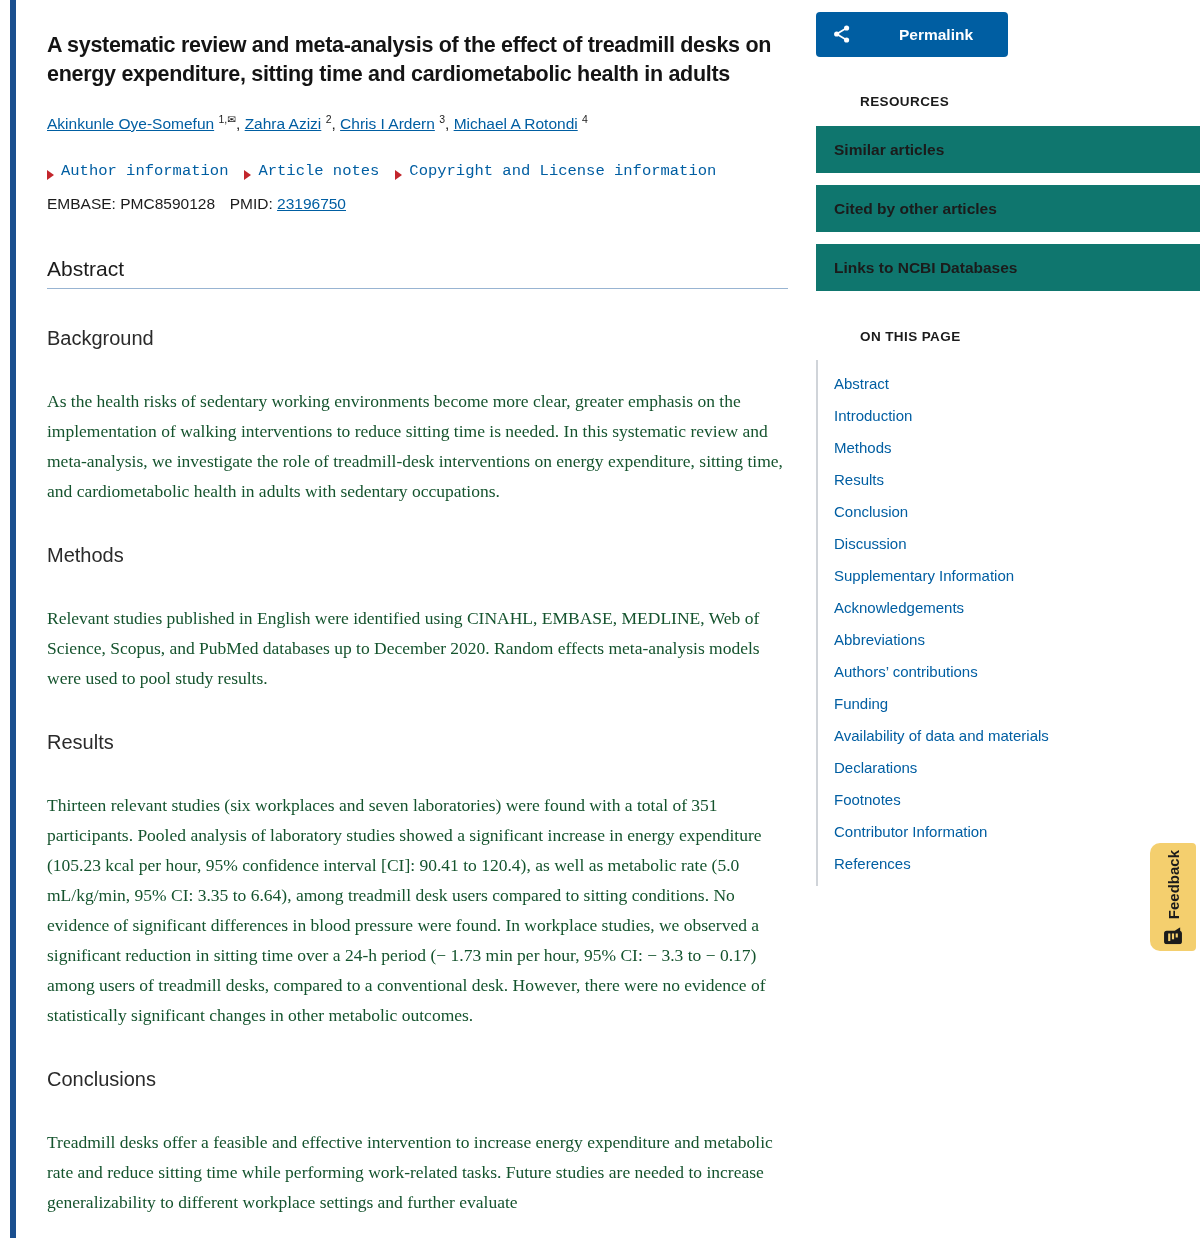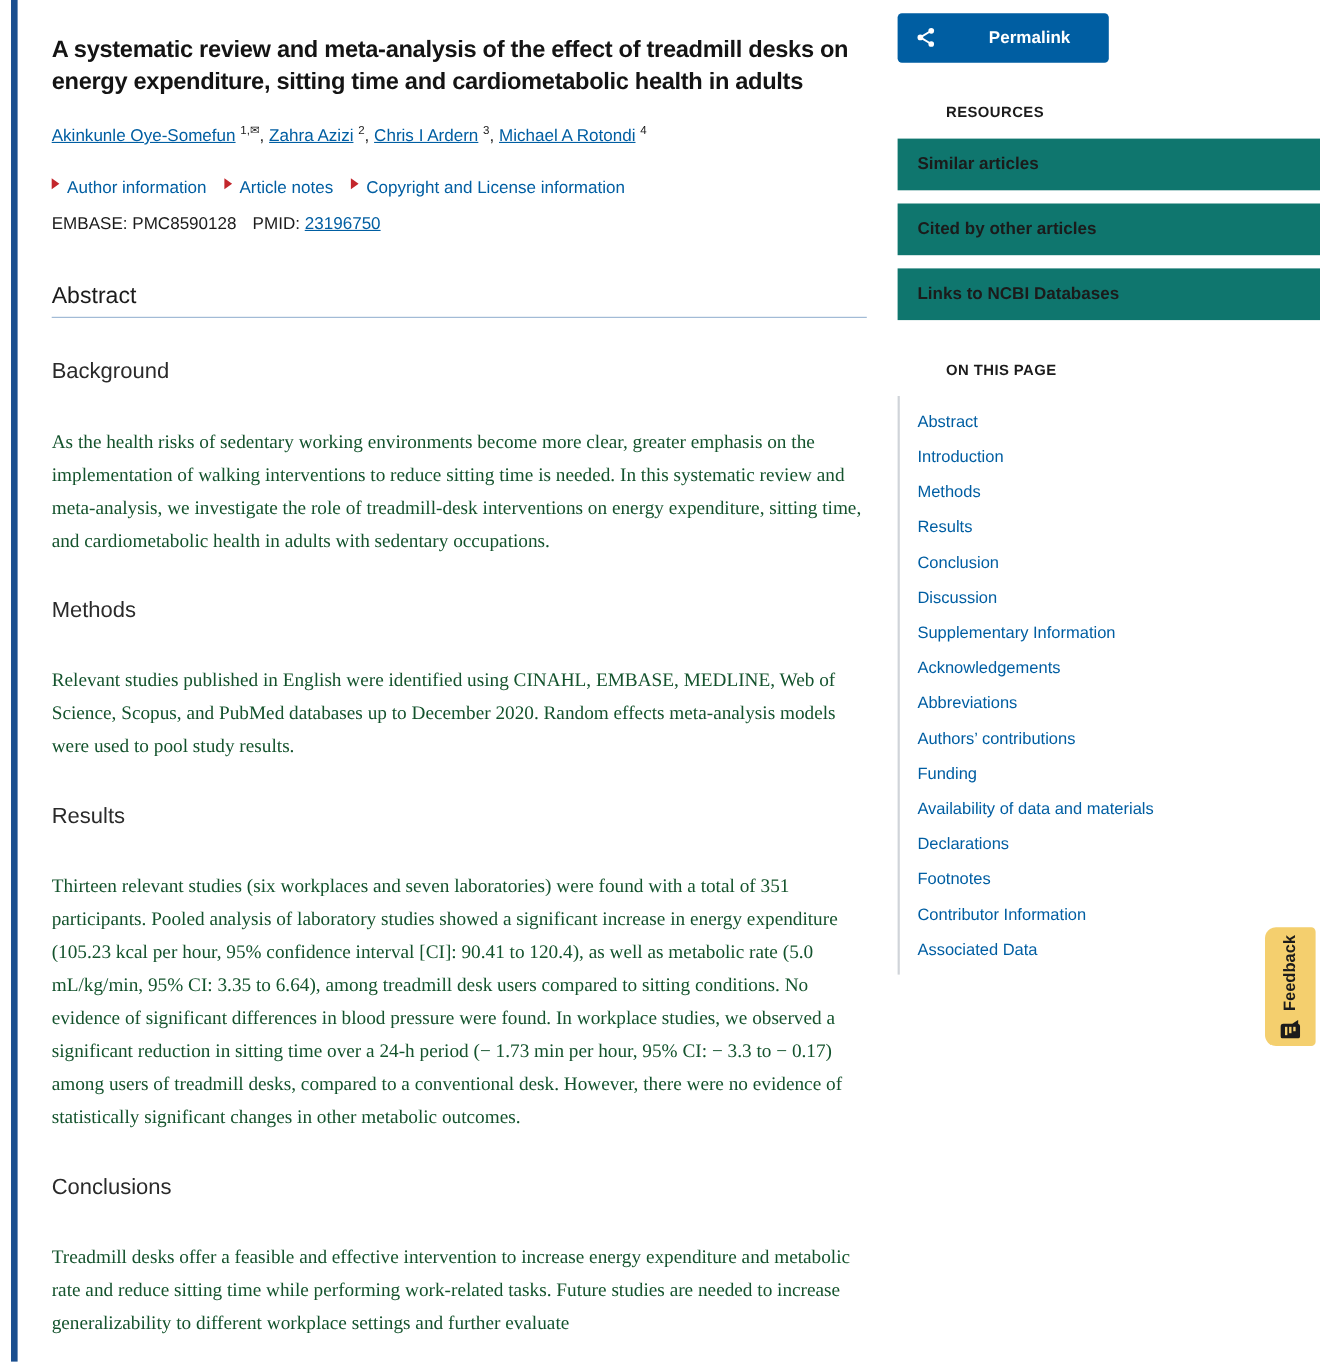--- a/index.html
+++ b/index.html
@@ -11,21 +11,21 @@
   .left-bar { position:absolute; left:10px; top:0; width:6px; height:1238px; background:#1a4f8f; }
 
   
   .main { position:absolute; left:47px; top:0; width:741px; }
   .article-title { margin-top:31px; font-size:21.5px; line-height:29px; font-weight:700;
                    letter-spacing:-0.3px; color:#141414; }
   .authors-line { margin-top:24px; font-size:15.5px; line-height:22px; color:#1b1b1b; }
   .author-link { color:#005ea2; text-decoration:underline; cursor:pointer; }
   .author-sup { font-size:10.5px; color:#1b1b1b; vertical-align:6px; line-height:0; }
   .disclosures { margin-top:27px; font-size:15.5px; display:flex; gap:16px; align-items:center; }
-  .disc { display:inline-flex; align-items:flex-start; gap:7px; }
+  .disc { display:inline-flex; align-items:flex-end; gap:7px;font-family:Liberation Mono, monospace; }
   .tri { width:0; height:0; border-left:7px solid #c3262c; border-top:5px solid transparent;
          border-bottom:5px solid transparent; display:inline-block; }
   .disc a { color:#005ea2; text-decoration:none; cursor:pointer; }
   .ids { margin-top:15px; font-size:15.5px; color:#1b1b1b; }
   .ids .sep { display:inline-block; width:6px; }
   .pmid-link { color:#005ea2; text-decoration:underline; cursor:pointer; }
 
   .abstract-heading { margin-top:44px; font-size:21px; font-weight:400; color:#1b1b1b; }
   .abstract-rule { border:none; border-top:1px solid #98b4d2; margin-top:7px; }
 
@@ -161,21 +161,21 @@
         <li><a>Discussion</a></li>
         <li><a>Supplementary Information</a></li>
         <li><a>Acknowledgements</a></li>
         <li><a>Abbreviations</a></li>
         <li><a>Authors’ contributions</a></li>
         <li><a>Funding</a></li>
         <li><a>Availability of data and materials</a></li>
         <li><a>Declarations</a></li>
         <li><a>Footnotes</a></li>
         <li><a>Contributor Information</a></li>
-        <li><a>Associated Data</a></li>
+        <li><a>References</a></li>
       </ul>
   </div>
 
   <div class="feedback-tab">
     <div class="feedback-inner">
       <span style="line-height:0;">
         <svg width="18" height="17" viewBox="0 0 20 19">
           <path d="M3 0 h14 a3 3 0 0 1 3 3 v9 a3 3 0 0 1 -3 3 h-9 l-6 4 v-4 a3 3 0 0 1 -2 -3 v-9 a3 3 0 0 1 3 -3 z" fill="#1b1b1b"></path>
           <rect x="4.6" y="7.5" width="2.4" height="4.5" fill="#f4cf6e"></rect>
           <rect x="8.8" y="5.5" width="2.4" height="6.5" fill="#f4cf6e"></rect>

